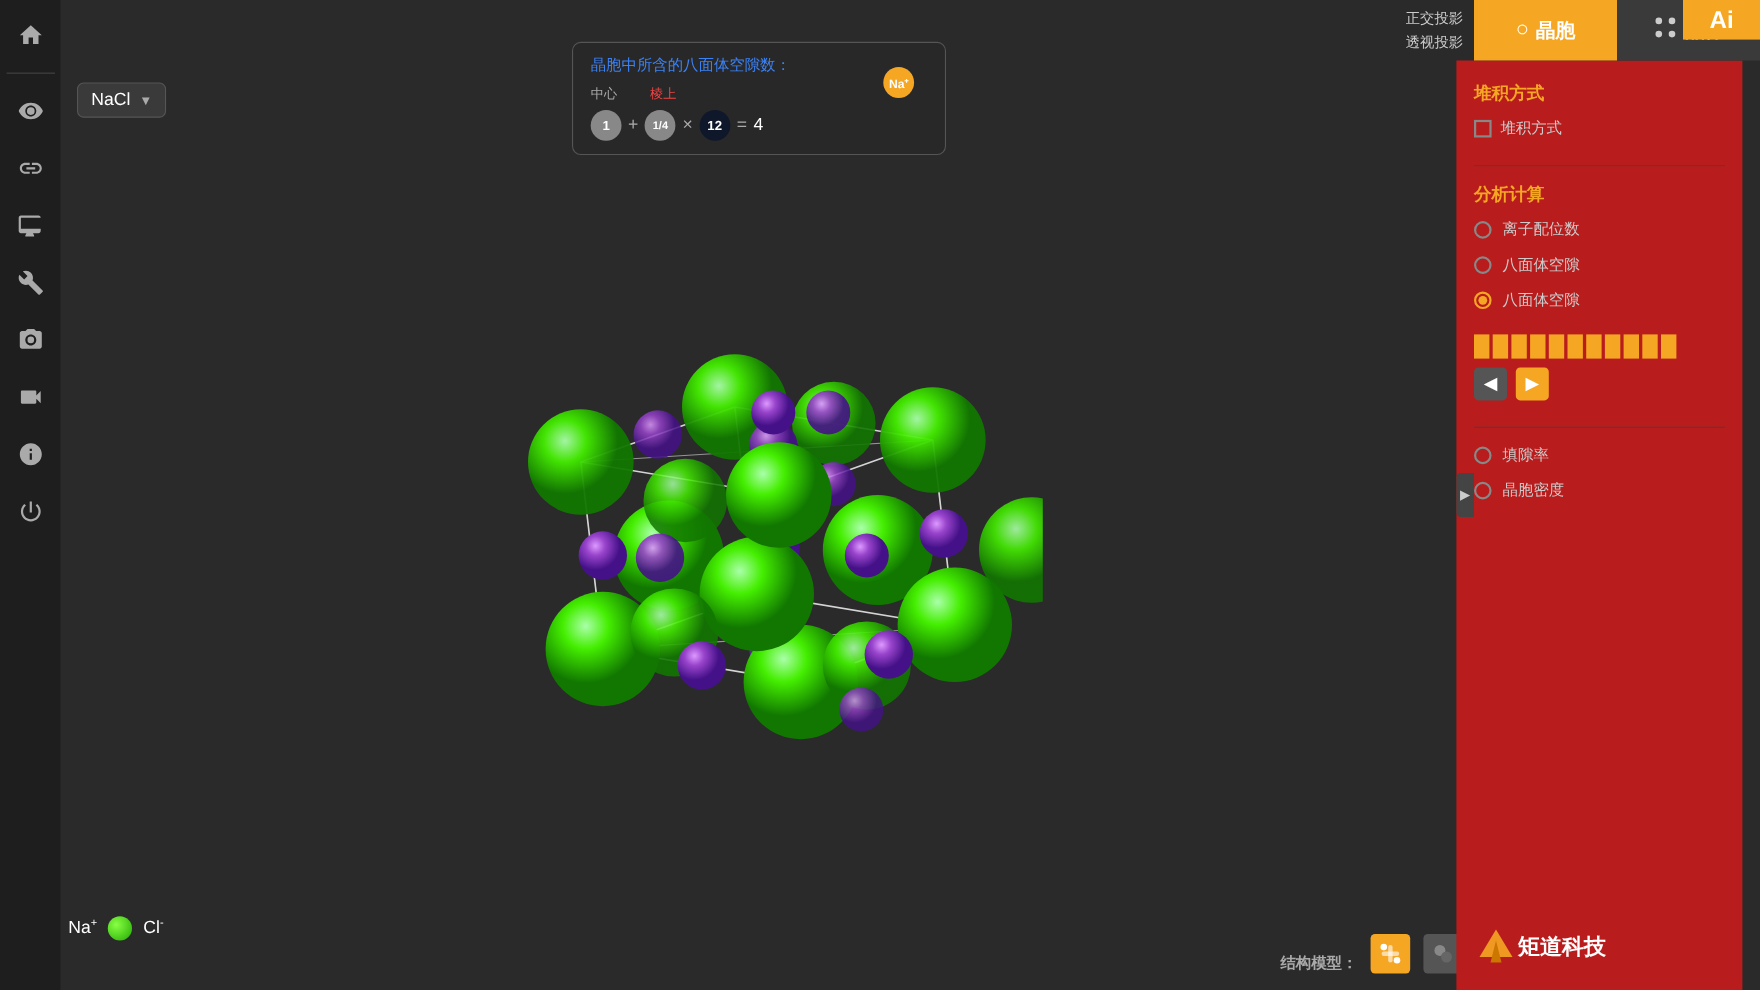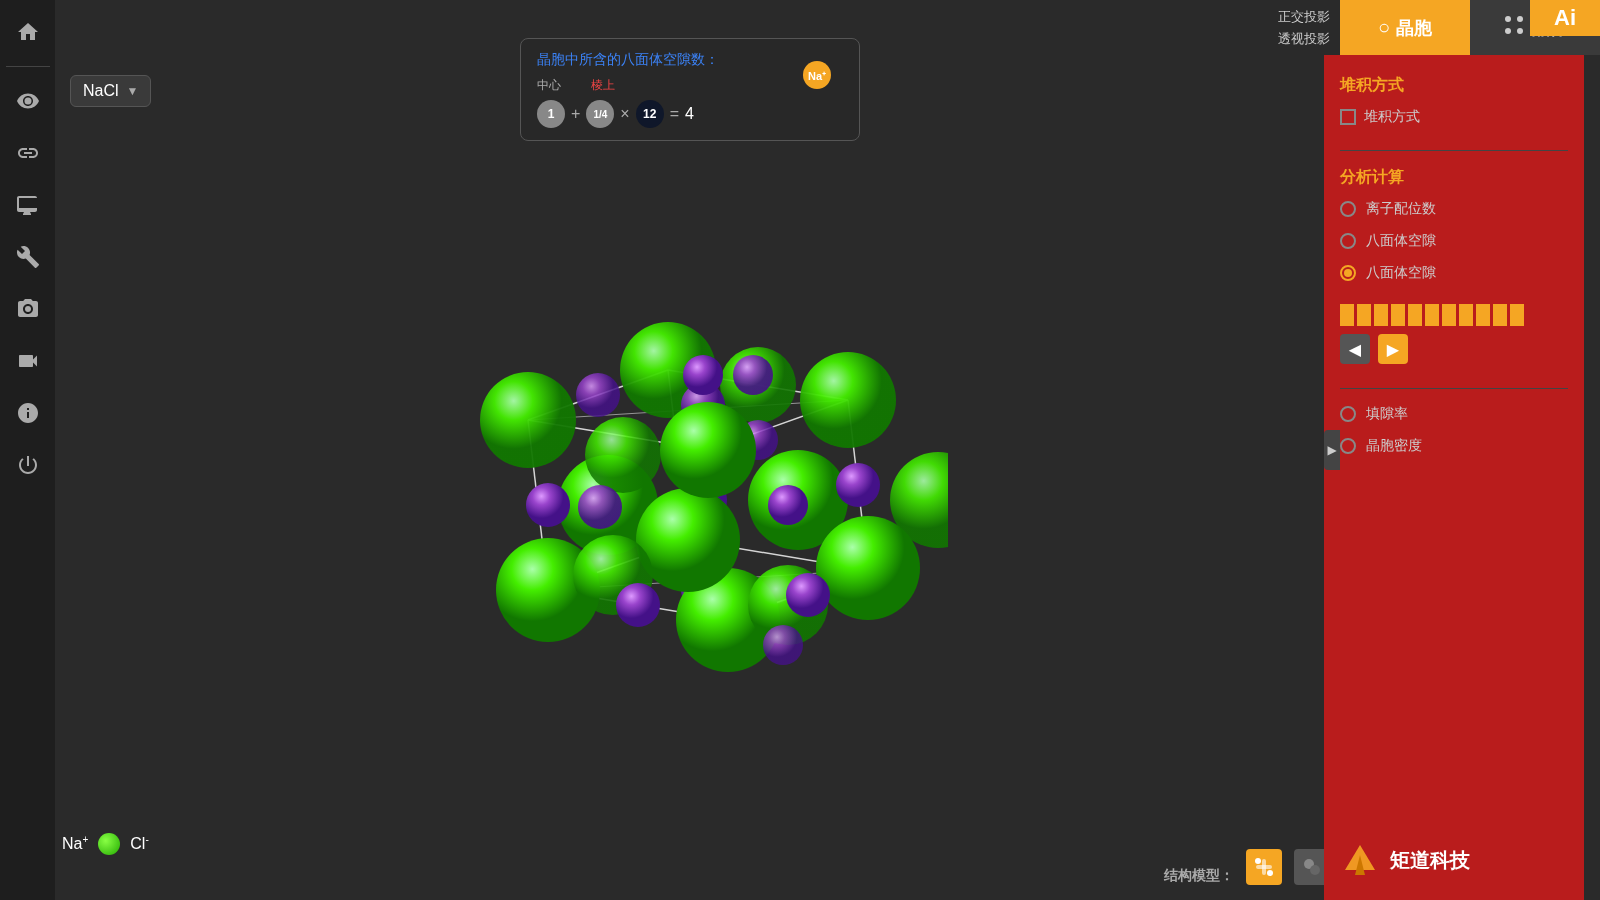--- a/index.html
+++ b/index.html
@@ -665,21 +665,21 @@
   <div class="radio-item">
     <div class="radio-circle"></div>
     <span>填隙率</span>
   </div>
 
   <div class="radio-item">
     <div class="radio-circle"></div>
     <span>晶胞密度</span>
   </div>
 
-  <div style="margin-top: auto; padding-top: 40px; display: flex; align-items: center; gap: 10px; text-align: center;">
+  <div style="margin-top: auto; padding-top: 40px; display: flex; align-items: center;  text-align: center;">
     <svg class="logo-icon" viewBox="0 0 40 40">
       <polygon points="5,30 20,5 35,30" fill="#f5a623" opacity="0.9"></polygon>
       <polygon points="15,35 25,35 20,15" fill="#cc7700"></polygon>
     </svg>
     <span style="font-size:20px; font-weight:bold; color:white;">矩道科技</span>
   </div>
 </div>
 
 <div style="position:absolute; top:0; right:0; width:70px; height:36px; background:#f5a623; display:flex; align-items:center; justify-content:center; font-size:22px; font-weight:bold; color:white; z-index:30;">Ai</div>
 

